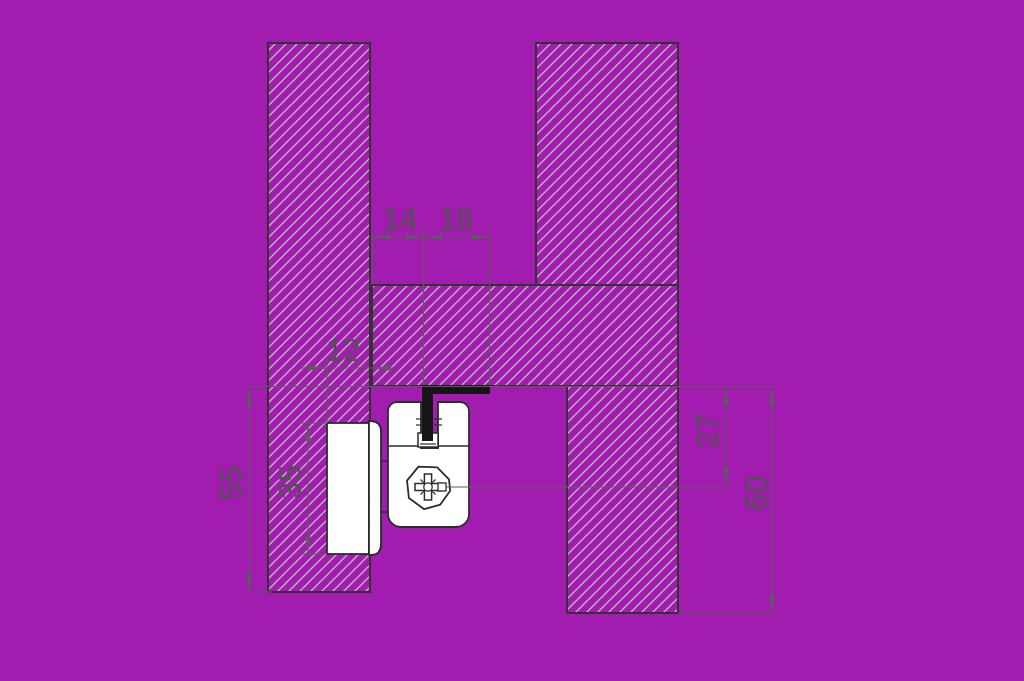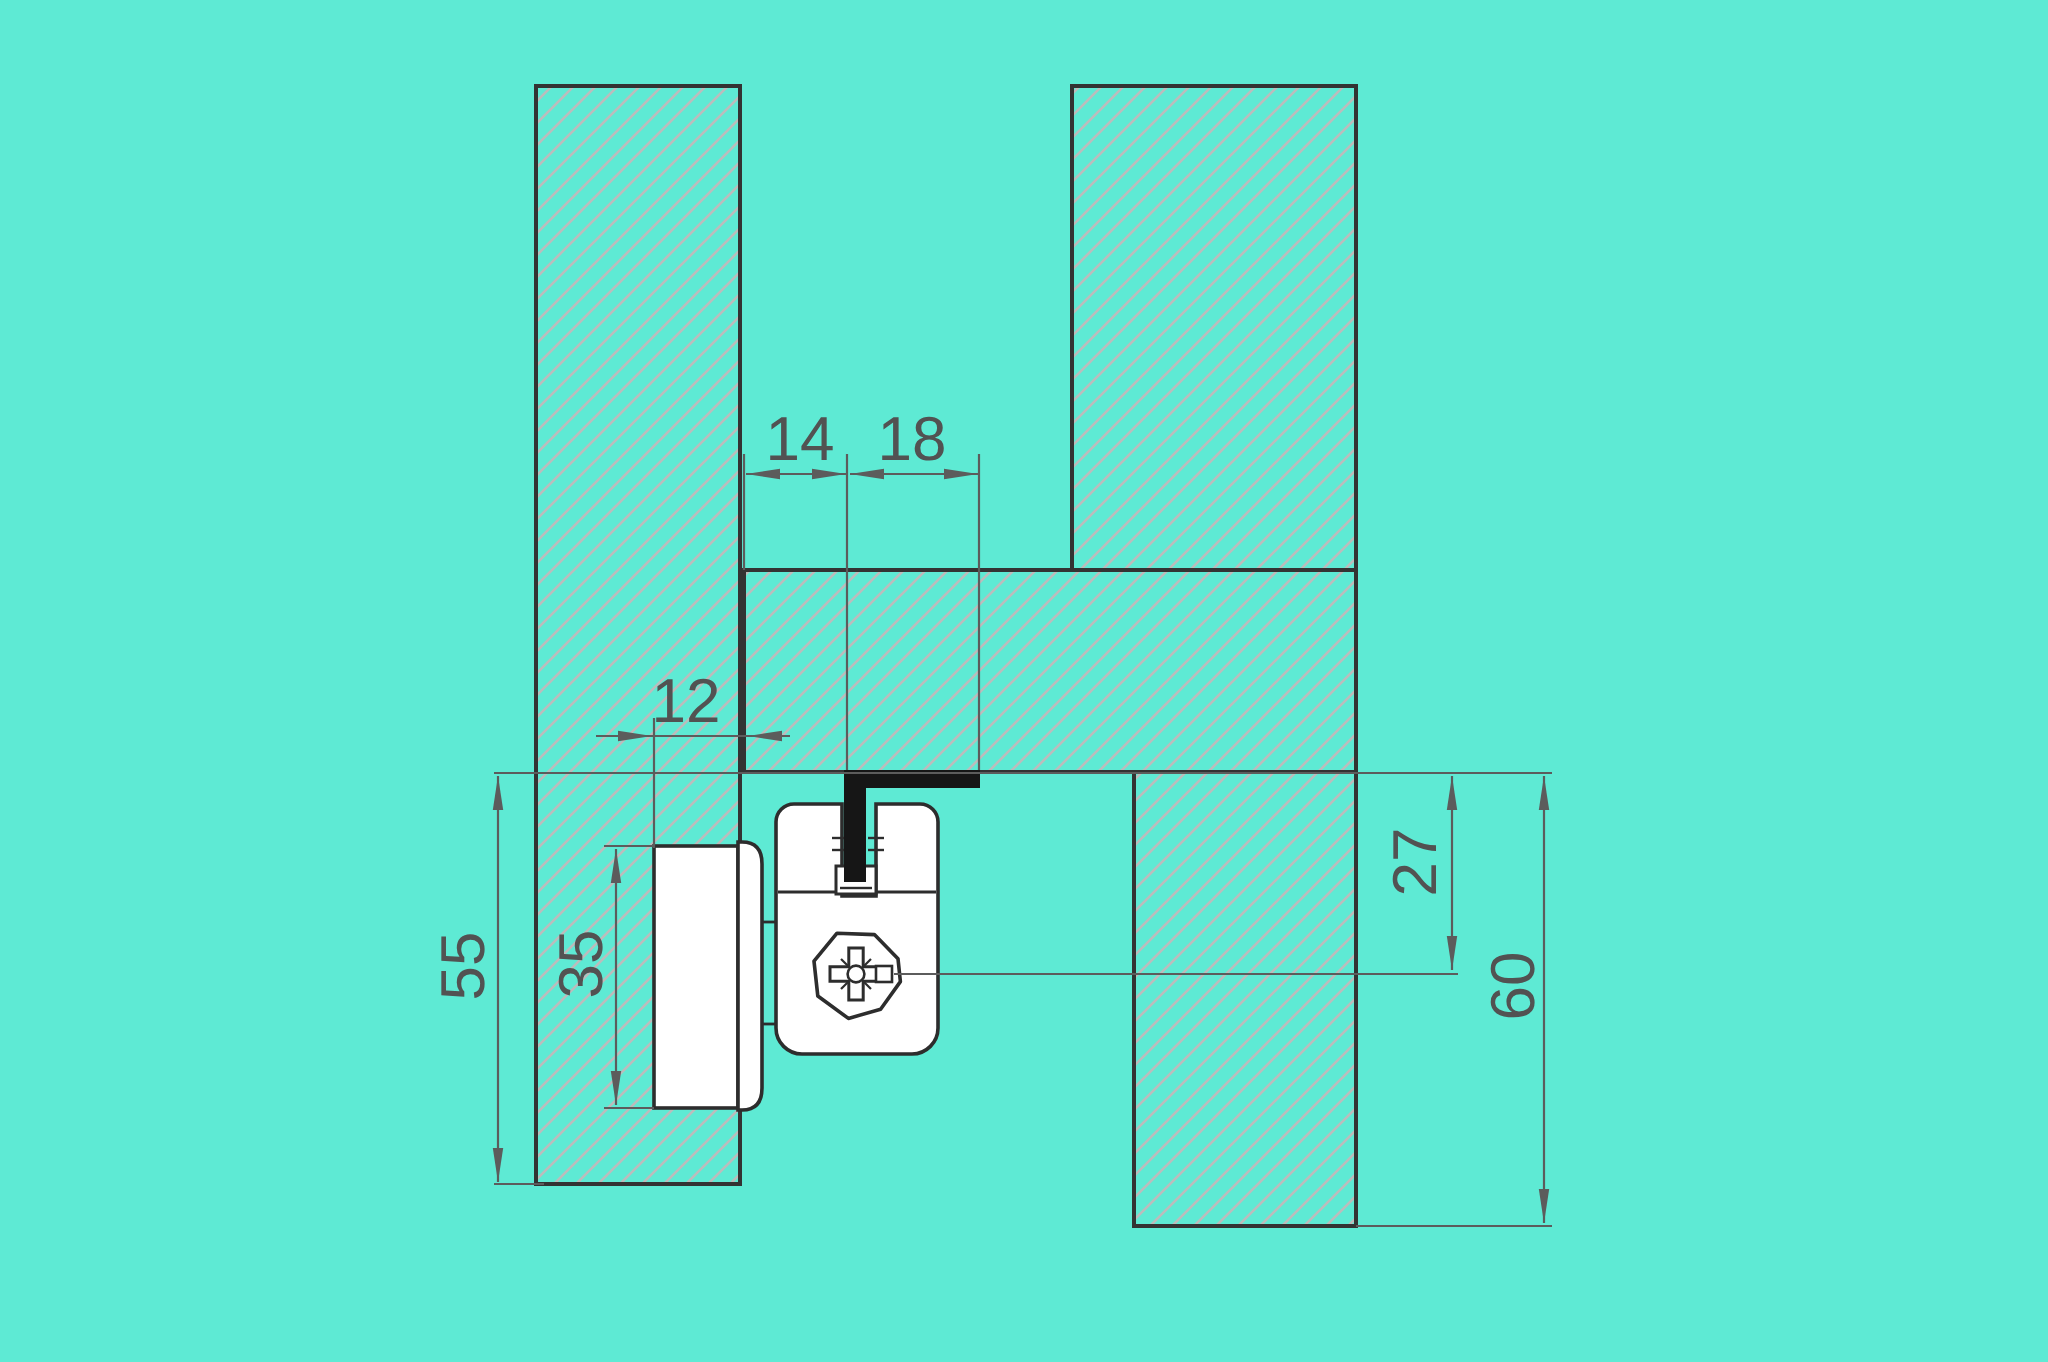--- a/index.html
+++ b/index.html
@@ -4,21 +4,21 @@
 <style>
   html, body {
     margin: 0;
     padding: 0;
     background: #ffffff;
   }
   #canvas {
     position: relative;
     width: 1024px;
     height: 681px;
-    background: #5eead4;
+    background: #a21caf;
     font-family: "Liberation Sans", sans-serif;
   }
   svg text {
     font-family: "Liberation Sans", sans-serif;
     font-size: 31px;
     fill: #525252;
   }
   .panel   { fill: url(#hatch); stroke: #333333; stroke-width: 2; }
   .outline { fill: #ffffff; stroke: #2d2d2d; stroke-width: 1.8; }
   .thin    { stroke: #2d2d2d; stroke-width: 1.4; fill: none; }

